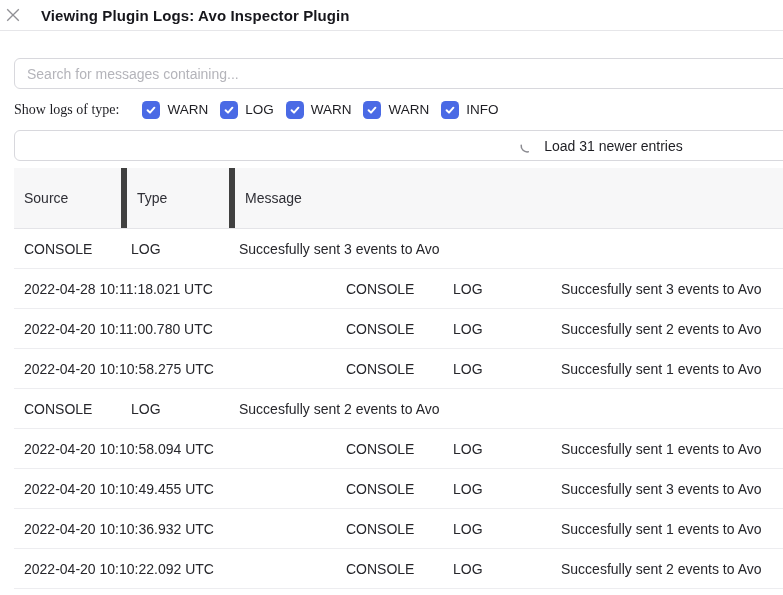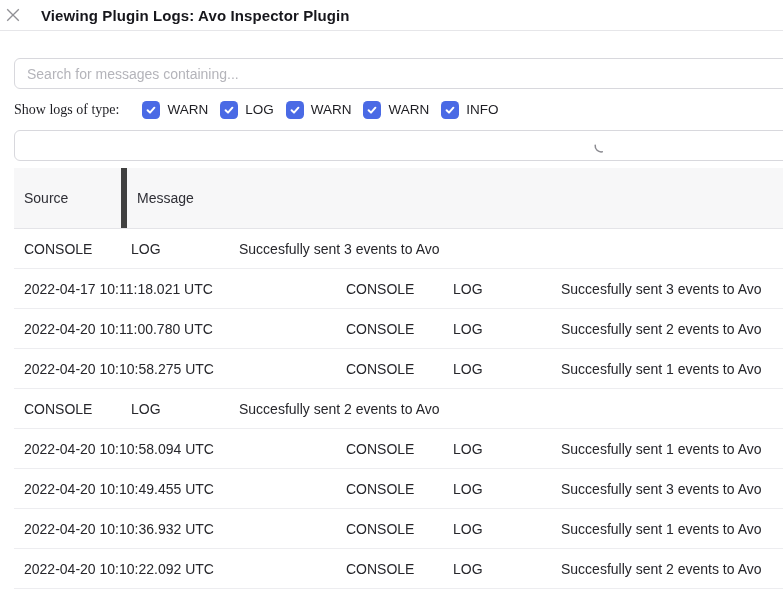--- a/index.html
+++ b/index.html
@@ -131,36 +131,38 @@
         <span class="filter-item-label">INFO</span>
       </label>
       </div>
 
     <button class="load-btn">
       <span class="spinner">
         <svg width="16" height="16" viewBox="0 0 16 16">
           <path d="M 2.2 7.2 A 6 6 0 0 0 9.3 13.8" fill="none" stroke="#8a8a90" stroke-width="1.5" stroke-linecap="round"></path>
         </svg>
       </span>
+      <span>Load 31 newer entries</span>
     </button>
 
     <div class="logs-table">
       <div class="thead">
         <div class="th col-src">Source</div>
+        <div class="th col-type">Type</div>
         <div class="th col-msg">Message</div>
       </div>
       <div class="tbody">
 
       <div class="tr">
           <div class="td col-src">CONSOLE</div>
           <div class="td col-type">LOG</div>
           <div class="td col-msg">Succesfully sent 3 events to Avo</div>
         </div>
           <div class="tr">
-          <div class="td col-ts">2022-04-17 10:11:18.021 UTC</div>
+          <div class="td col-ts">2022-04-28 10:11:18.021 UTC</div>
           <div class="td col-src">CONSOLE</div>
           <div class="td col-type">LOG</div>
           <div class="td col-msg">Succesfully sent 3 events to Avo</div>
         </div>
           <div class="tr">
           <div class="td col-ts">2022-04-20 10:11:00.780 UTC</div>
           <div class="td col-src">CONSOLE</div>
           <div class="td col-type">LOG</div>
           <div class="td col-msg">Succesfully sent 2 events to Avo</div>
         </div>

